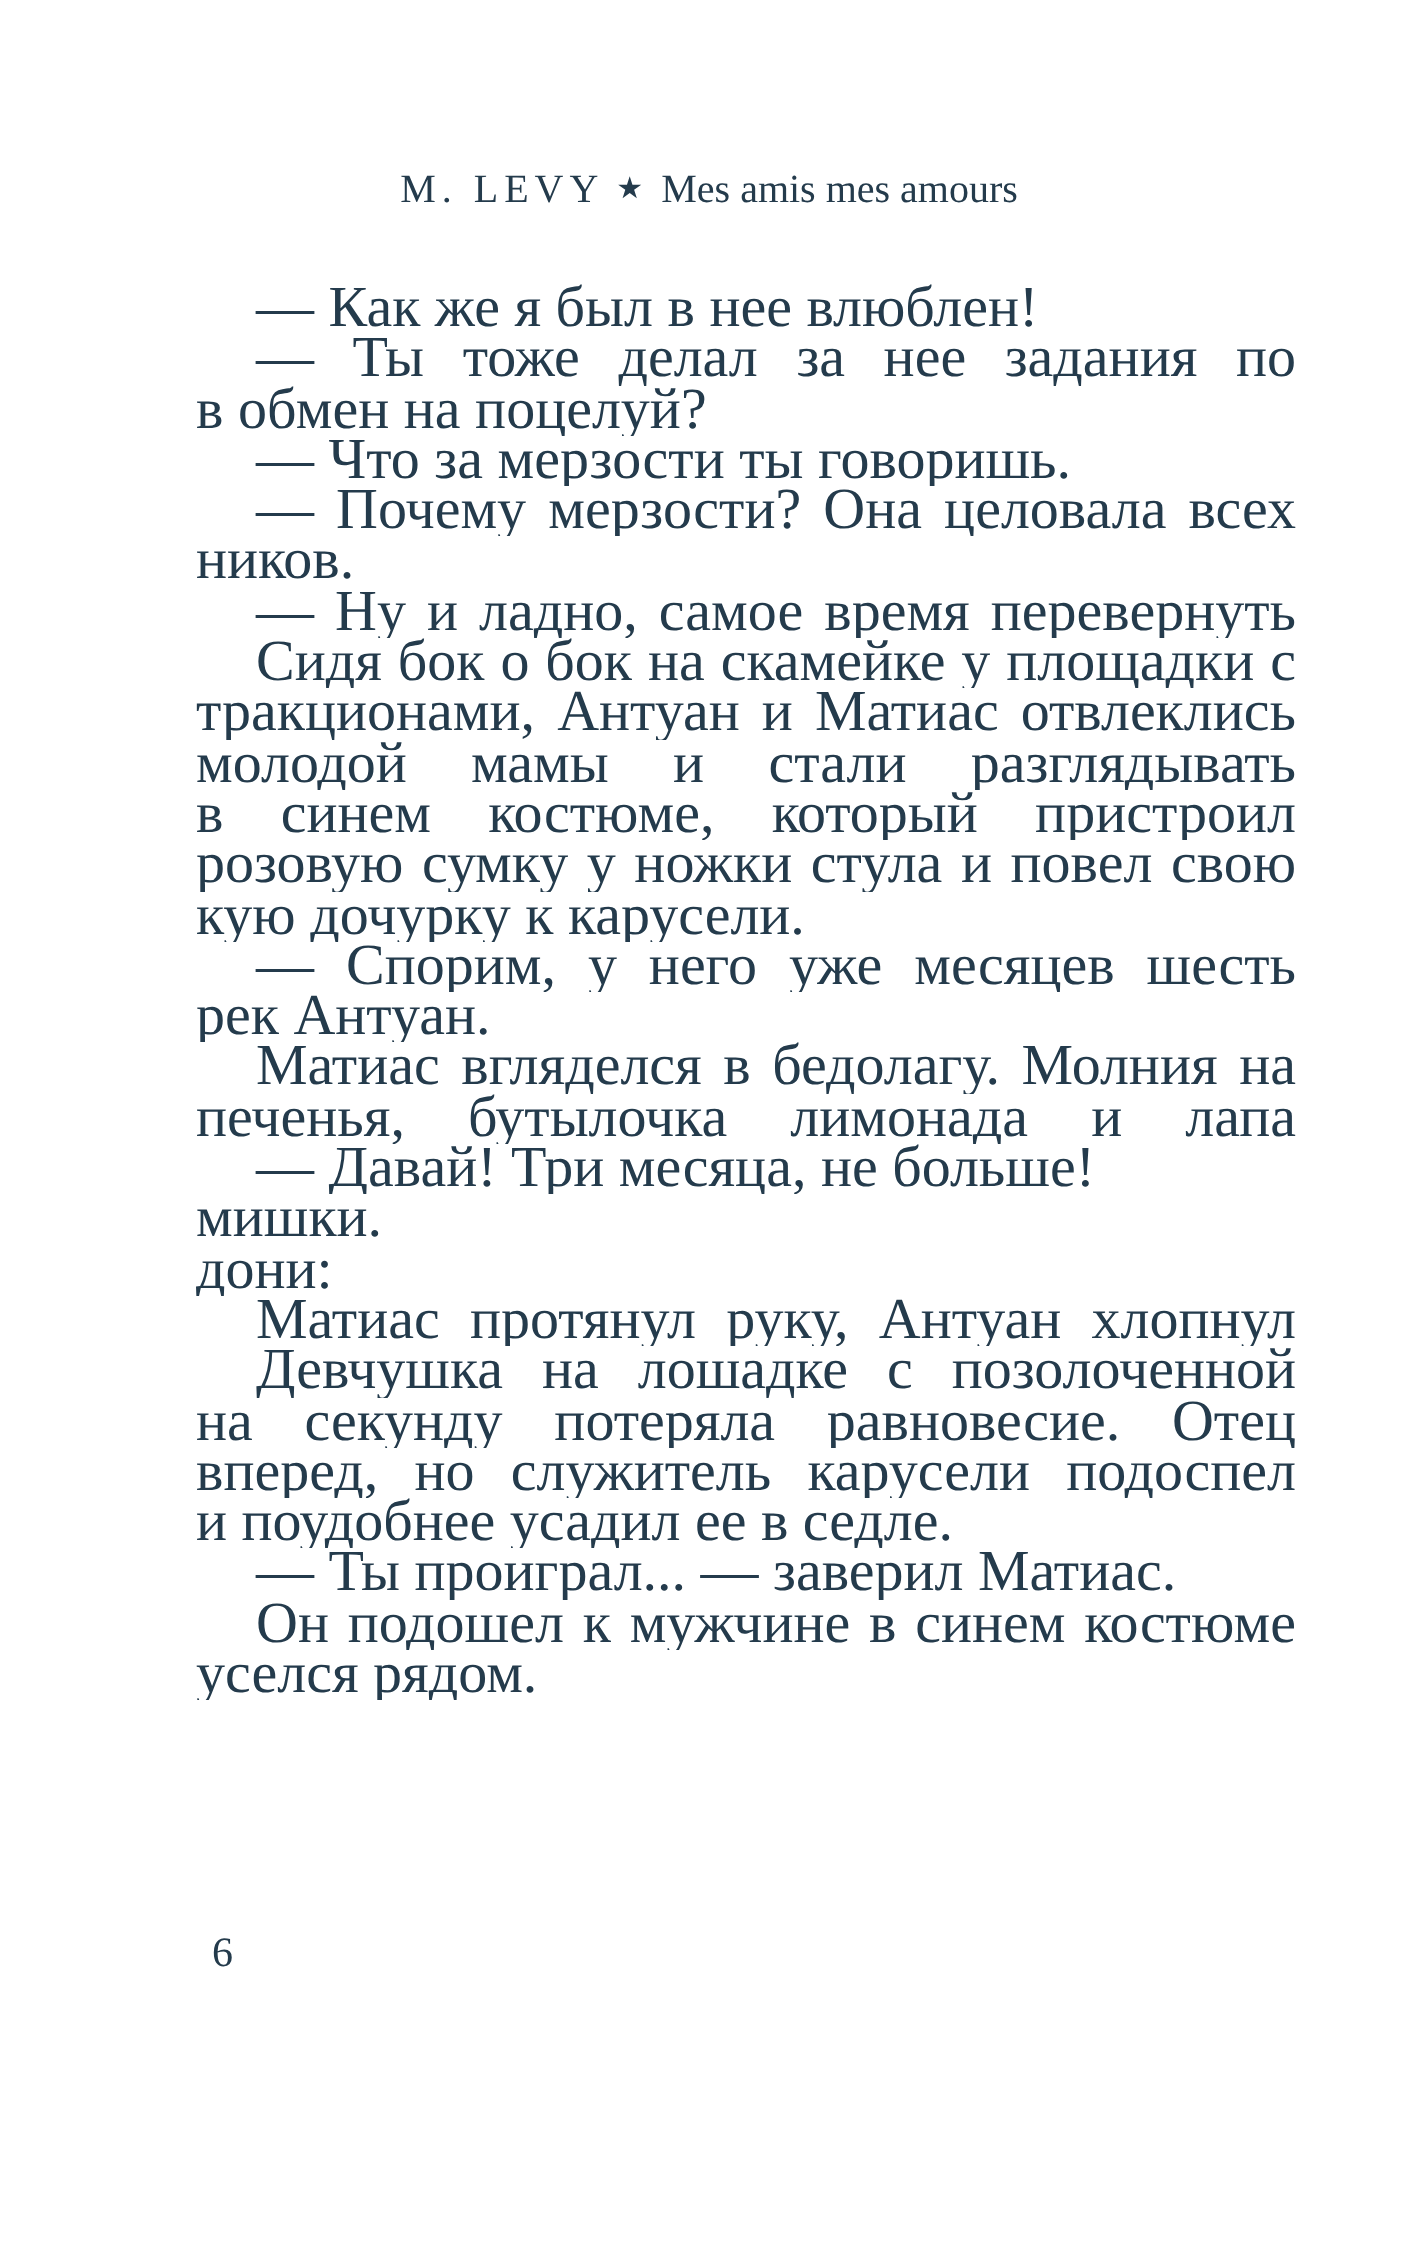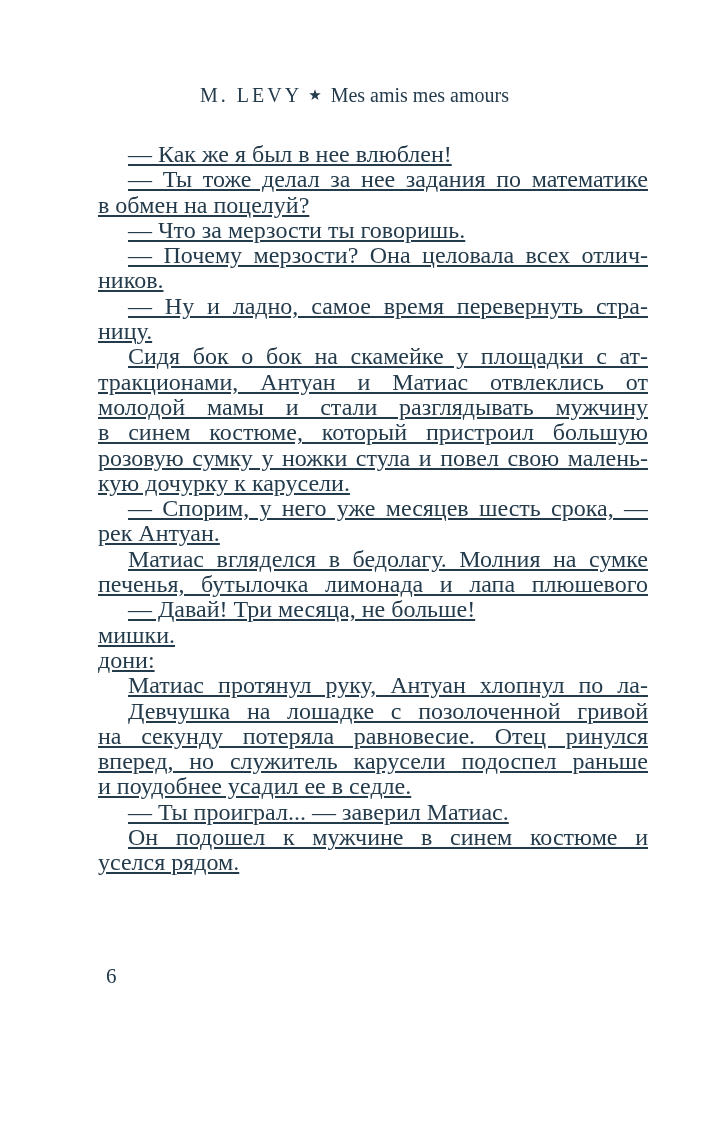--- a/index.html
+++ b/index.html
@@ -34,22 +34,21 @@
     margin: 0 9px 0 6px;
     position: relative;
     top: -2px;
     letter-spacing: 0;
   }
   .body-text {
     position: absolute;
     top: 142px;
     left: 98px;
     width: 550px;
-    font-size: 24px;
-    text-decoration: underline;
+    font-size: 29px;
   }
   .line {
     height: 25.3px;
     line-height: 25.3px;
     text-align: justify;
     text-align-last: left;
     overflow: hidden;
   }
   .line.justify {
     text-align-last: justify;
@@ -74,21 +73,20 @@
   </div>
 
   <div class="body-text" data-name="body-lines">
       <div class="line indent" data-name="text-line">— Как же я был в нее влюблен!</div>
       <div class="line indent justify" data-name="text-line">— Ты тоже делал за нее задания по математике</div>
       <div class="line" data-name="text-line">в обмен на поцелуй?</div>
       <div class="line indent" data-name="text-line">— Что за мерзости ты говоришь.</div>
       <div class="line indent justify" data-name="text-line">— Почему мерзости? Она целовала всех отлич-</div>
       <div class="line" data-name="text-line">ников.</div>
       <div class="line indent justify" data-name="text-line">— Ну и ладно, самое время перевернуть стра-</div>
-      <div class="line" data-name="text-line">ницу.</div>
       <div class="line indent justify" data-name="text-line">Сидя бок о бок на скамейке у площадки с ат-</div>
       <div class="line justify" data-name="text-line">тракционами, Антуан и Матиас отвлеклись от</div>
       <div class="line justify" data-name="text-line">молодой мамы и стали разглядывать мужчину</div>
       <div class="line justify" data-name="text-line">в синем костюме, который пристроил большую</div>
       <div class="line justify" data-name="text-line">розовую сумку у ножки стула и повел свою малень-</div>
       <div class="line" data-name="text-line">кую дочурку к карусели.</div>
       <div class="line indent justify" data-name="text-line">— Спорим, у него уже месяцев шесть срока, — из-</div>
       <div class="line" data-name="text-line">рек Антуан.</div>
       <div class="line indent justify" data-name="text-line">Матиас вгляделся в бедолагу. Молния на сумке</div>
       <div class="line justify" data-name="text-line">печенья, бутылочка лимонада и лапа плюшевого</div>

